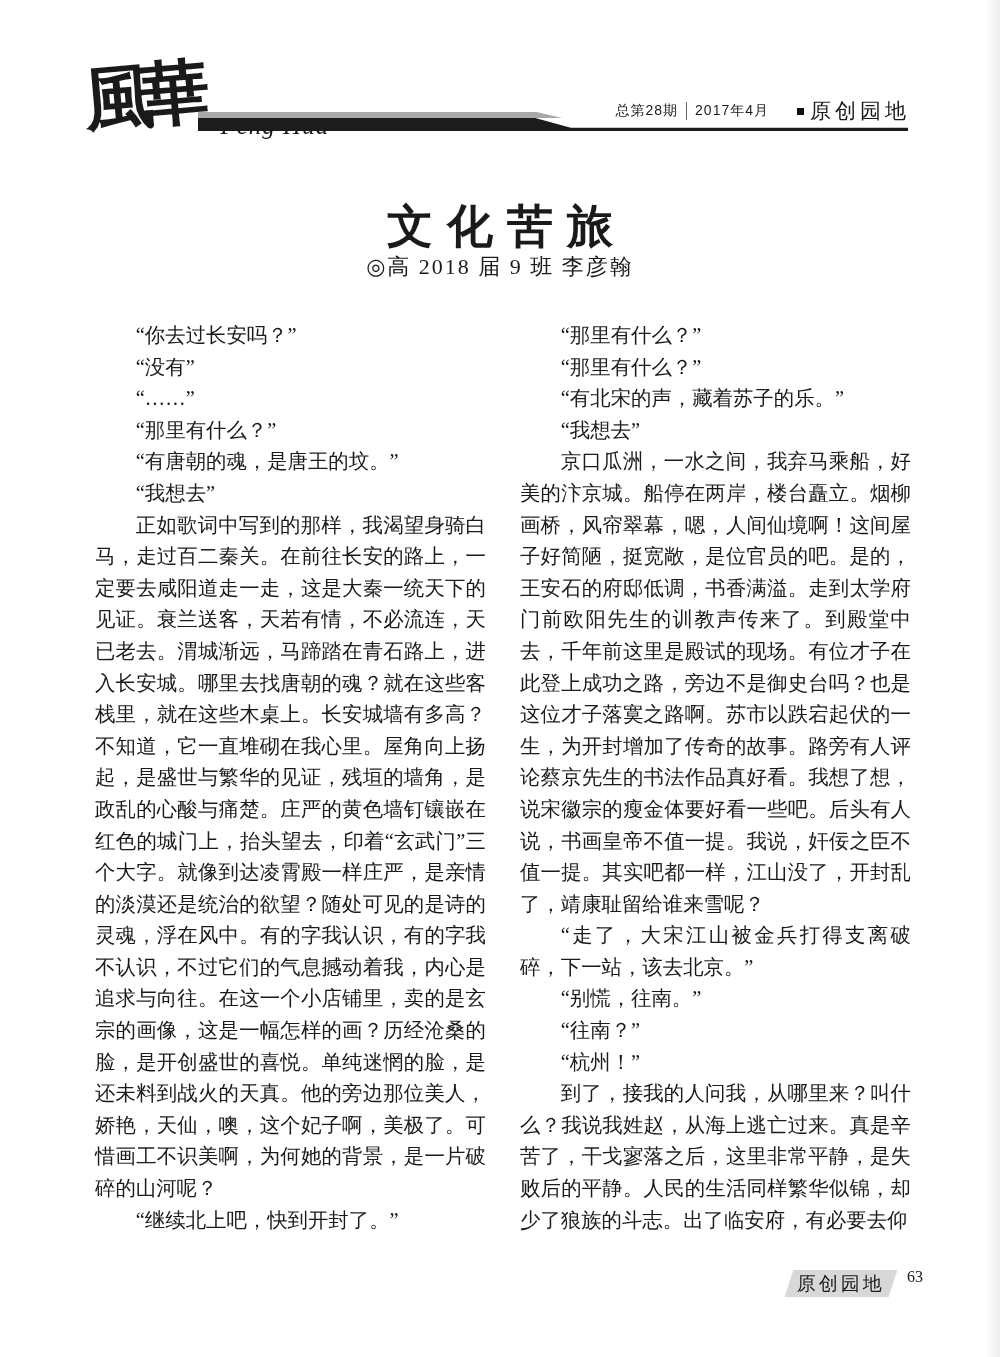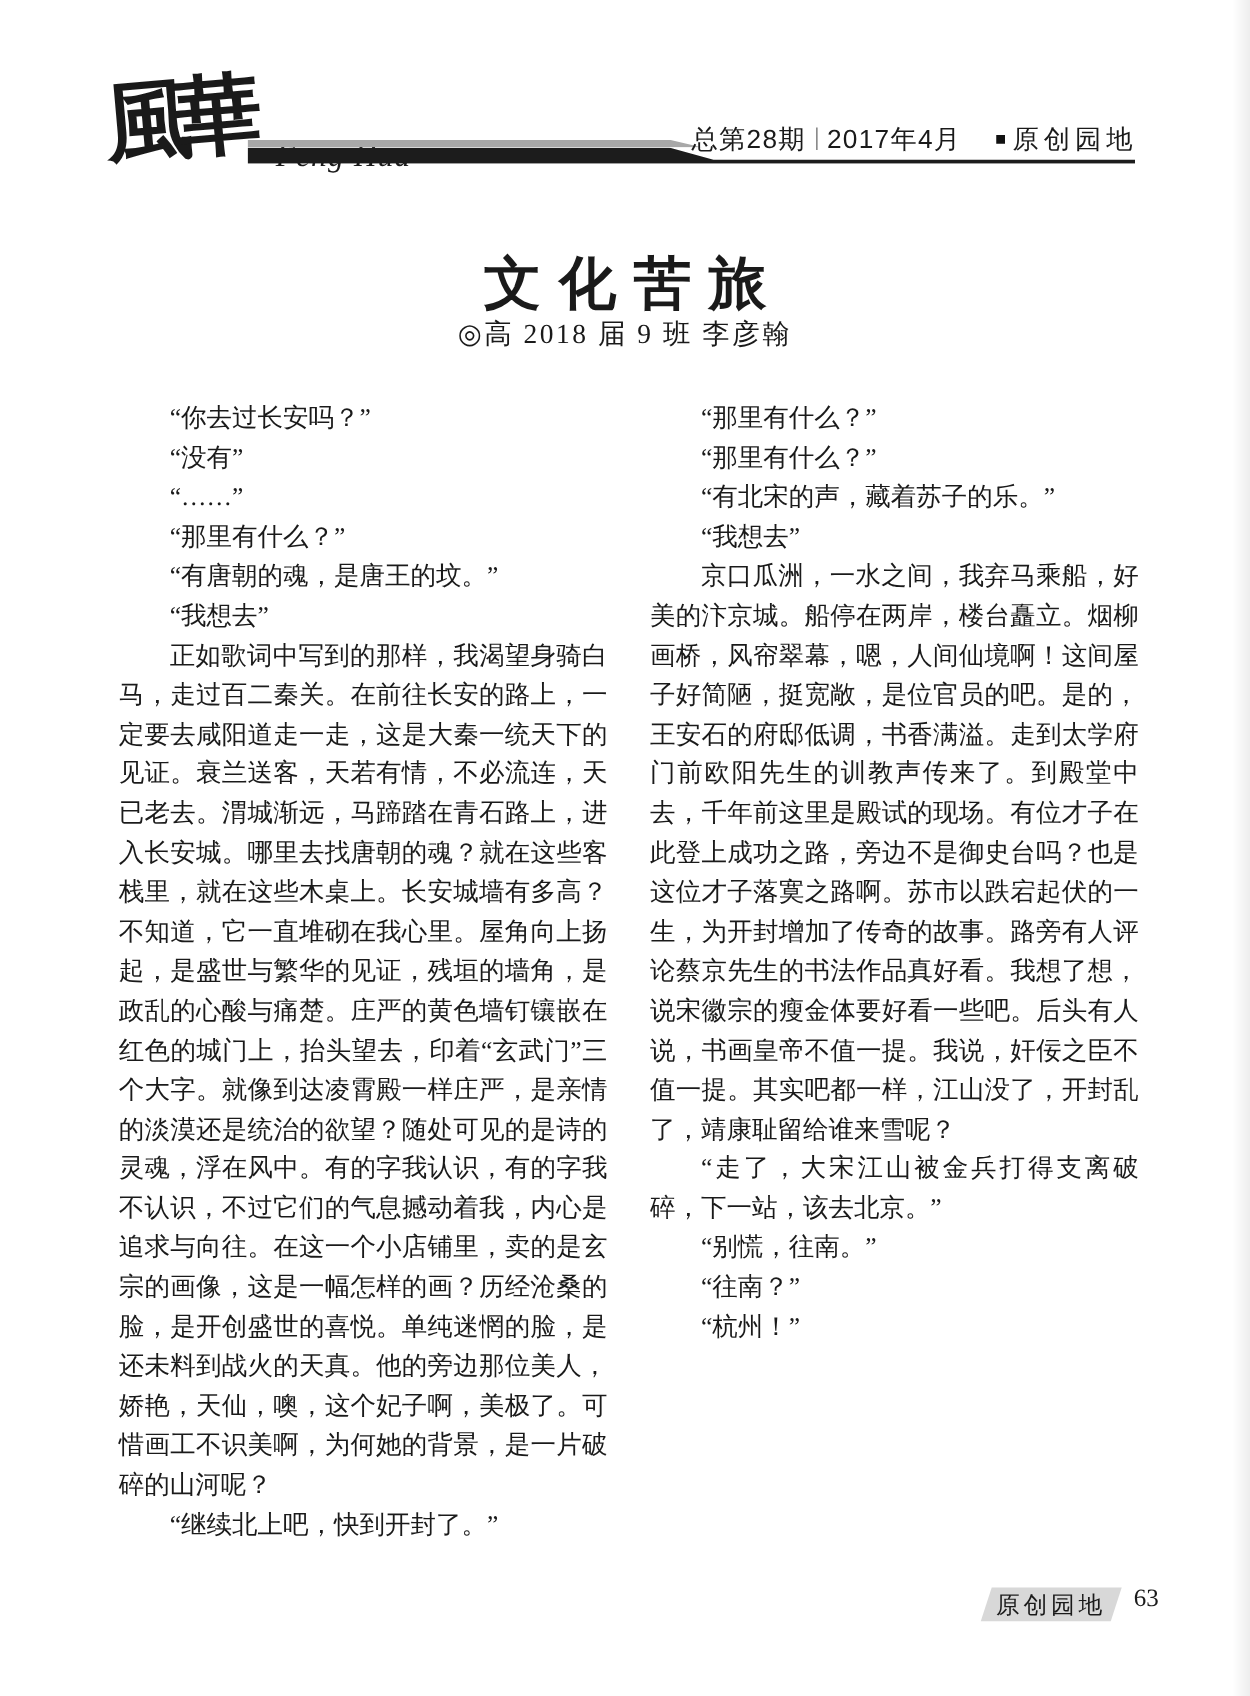--- a/index.html
+++ b/index.html
@@ -55,21 +55,21 @@
   .issue-line {
     position: absolute;
     left: 540px; top: 96px;
     width: 370px; height: 30px;
     display: flex;
     align-items: center;
     justify-content: flex-end;
   }
   .issue-no, .issue-date {
     font-family: "Liberation Sans", "DejaVu Sans", sans-serif;
-    font-size: 21px;
+    font-size: 14px;
     letter-spacing: 1px;
     white-space: nowrap;
   }
   .issue-sep { width: 1px; height: 18px; background: #666; margin: 0 8px; }
   .sec-mark {
     margin-left: 28px;
     display: flex;
     align-items: center;
     font-size: 21px;
     letter-spacing: 4px;
@@ -129,21 +129,21 @@
   }
   .badge-text {
     transform: skewX(18deg);
     font-size: 19px;
     letter-spacing: 3px;
     color: #1a1a1a;
   }
   .pageno {
     position: absolute;
     left: 907px; top: 1268px;
-    font-size: 20px;
+    font-size: 16px;
   }
 </style>
 </head>
 <body>
 
 <div class="page">
 
   <header>
     <span class="logo-cn">風華</span>
     <span class="logo-en">· Feng Hua</span>
@@ -177,20 +177,21 @@
     <div class="col">
       <p class="para">“那里有什么？”</p>
         <p class="para">“那里有什么？”</p>
         <p class="para">“有北宋的声，藏着苏子的乐。”</p>
         <p class="para">“我想去”</p>
         <p class="para">京口瓜洲，一水之间，我弃马乘船，好美的汴京城。船停在两岸，楼台矗立。烟柳画桥，风帘翠幕，嗯，人间仙境啊！这间屋子好简陋，挺宽敞，是位官员的吧。是的，王安石的府邸低调，书香满溢。走到太学府门前欧阳先生的训教声传来了。到殿堂中去，千年前这里是殿试的现场。有位才子在此登上成功之路，旁边不是御史台吗？也是这位才子落寞之路啊。苏市以跌宕起伏的一生，为开封增加了传奇的故事。路旁有人评论蔡京先生的书法作品真好看。我想了想，说宋徽宗的瘦金体要好看一些吧。后头有人说，书画皇帝不值一提。我说，奸佞之臣不值一提。其实吧都一样，江山没了，开封乱了，靖康耻留给谁来雪呢？</p>
         <p class="para">“走了，大宋江山被金兵打得支离破碎，下一站，该去北京。”</p>
         <p class="para">“别慌，往南。”</p>
         <p class="para">“往南？”</p>
         <p class="para">“杭州！”</p>
+        <p class="para">到了，接我的人问我，从哪里来？叫什么？我说我姓赵，从海上逃亡过来。真是辛苦了，干戈寥落之后，这里非常平静，是失败后的平静。人民的生活同样繁华似锦，却少了狼族的斗志。出了临安府，有必要去仰</p>
     </div>
   </main>
 
   <footer>
     <div class="badge" style="background: rgb(216, 216, 216);">
       <span class="badge-text">原创园地</span>
     </div>
     <div class="pageno">63</div>
   </footer>
 

